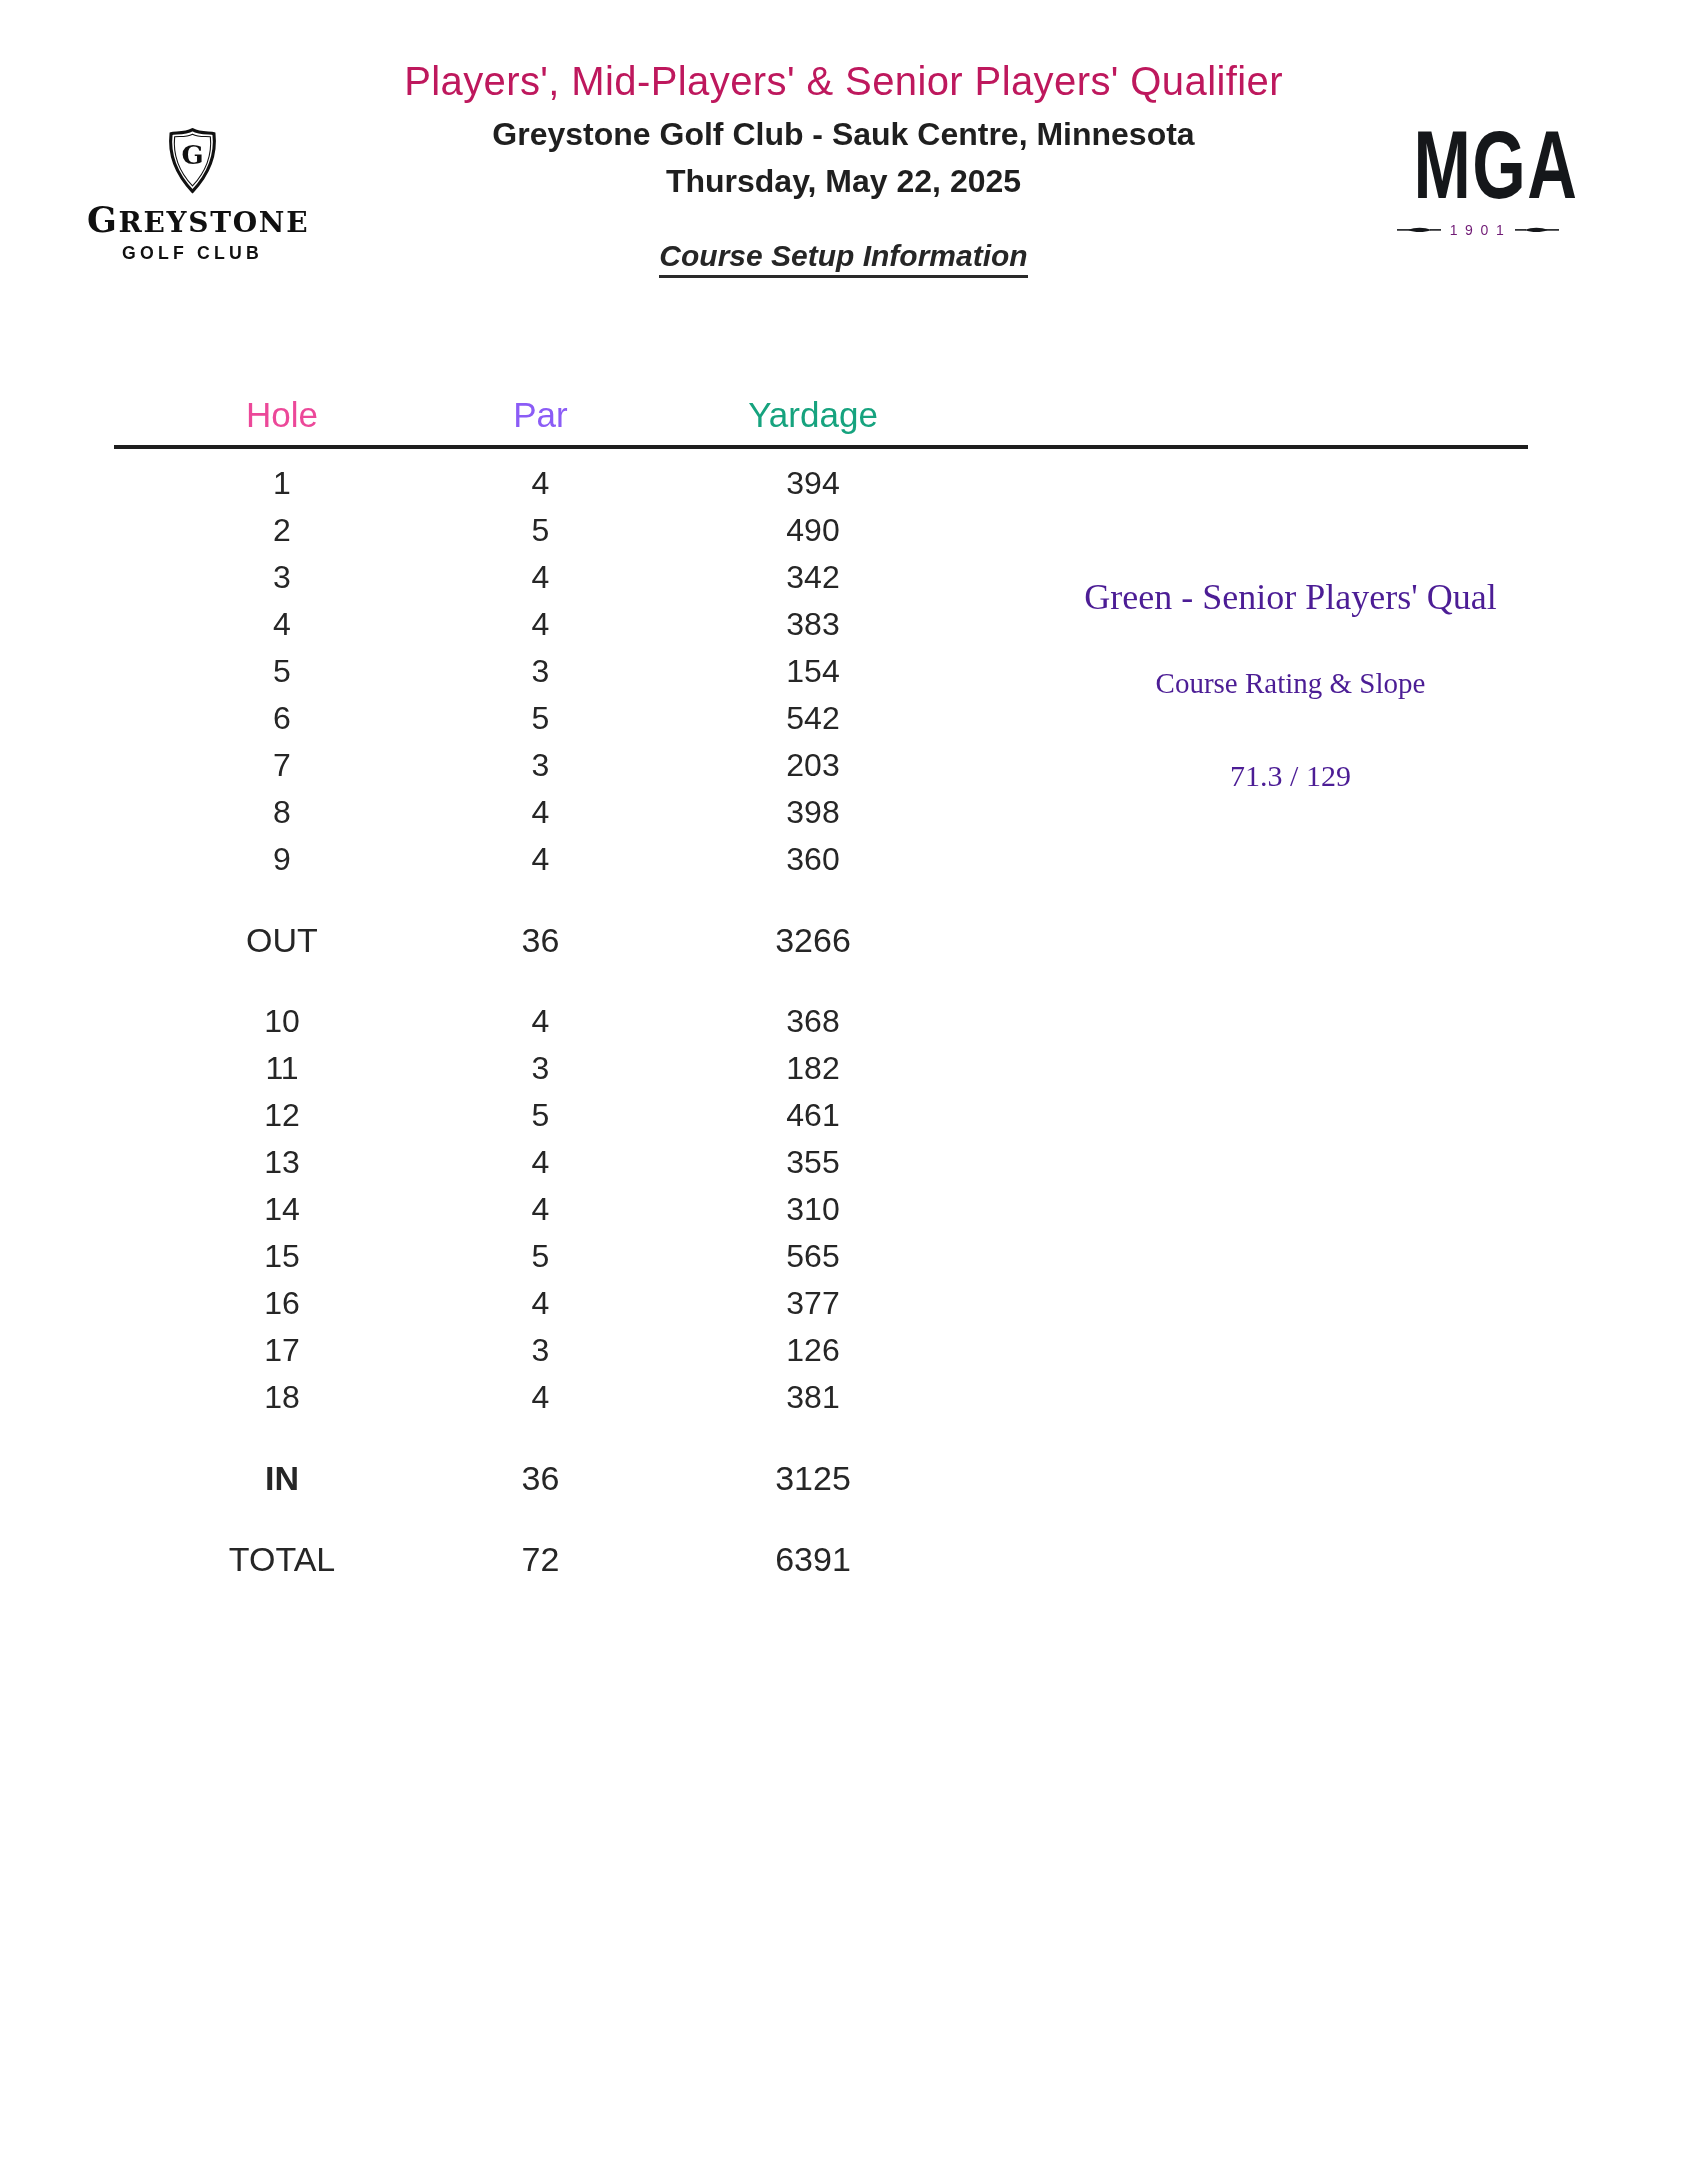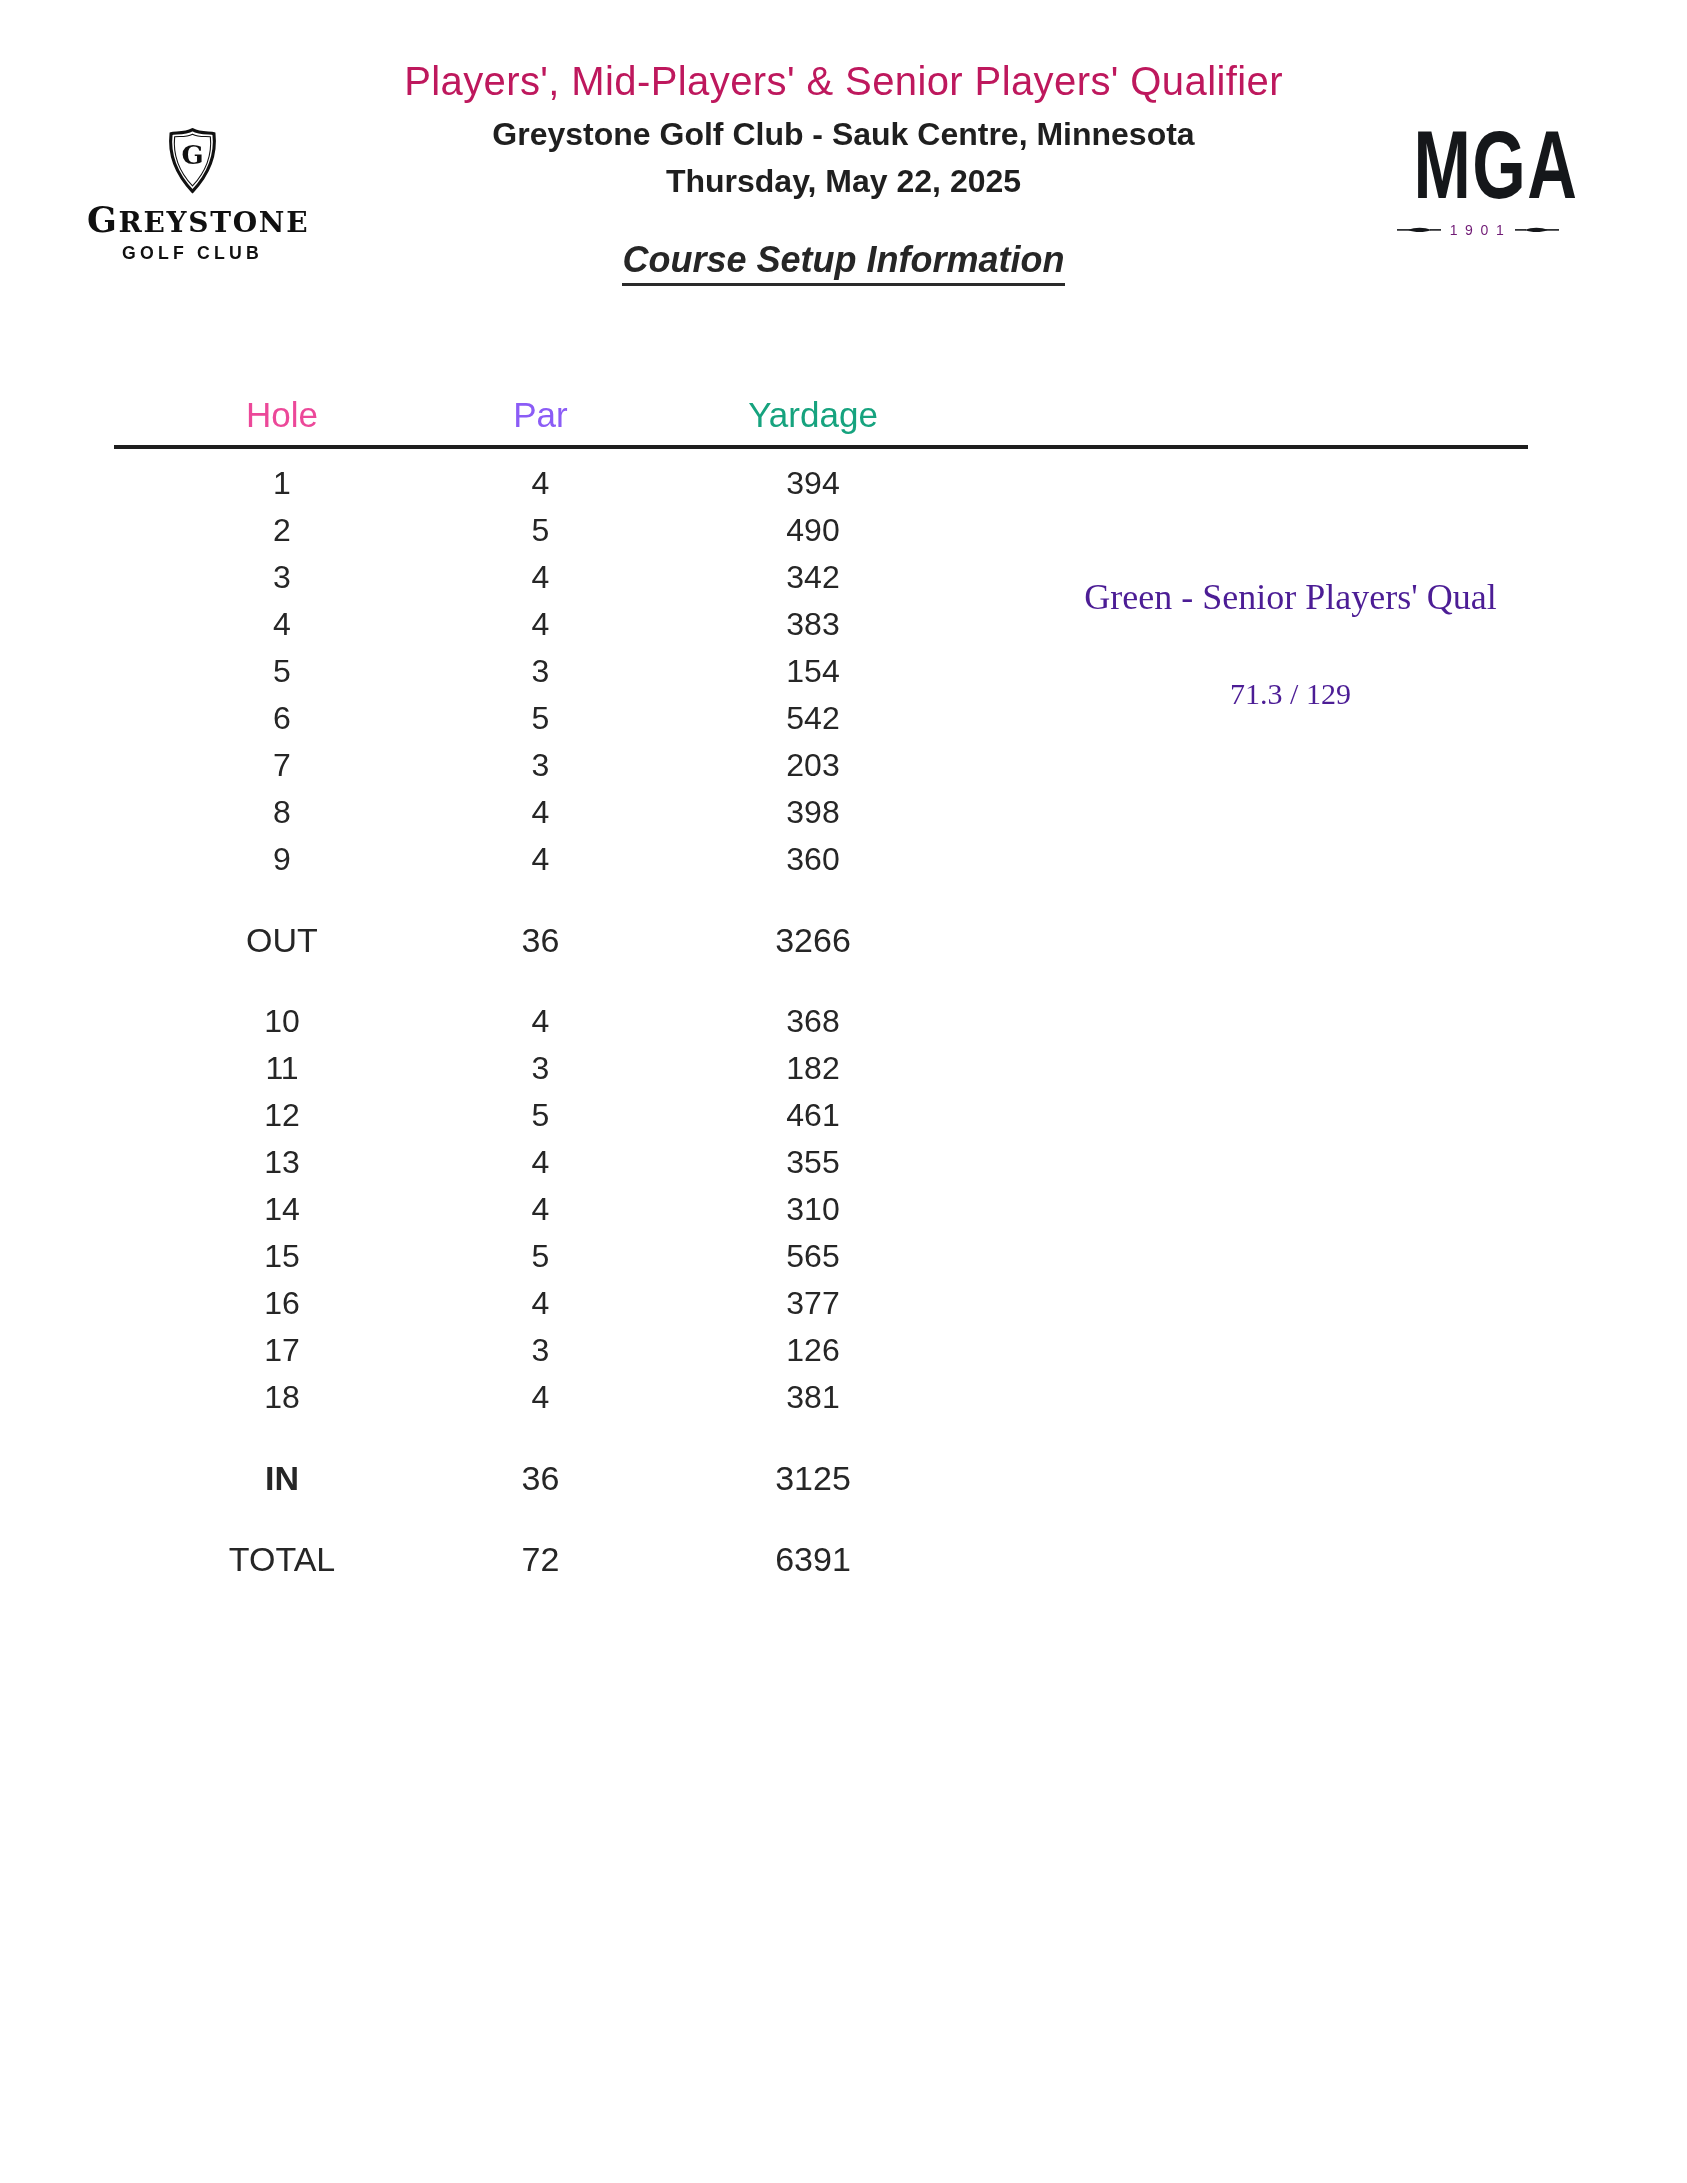--- a/index.html
+++ b/index.html
@@ -4,21 +4,21 @@
 <style>
   html,body{margin:0;padding:0;background:#ffffff;}
   body{width:1687px;height:2183px;font-family:"Liberation Sans",sans-serif;color:#2a2a2a;}
   .page{position:relative;width:1687px;height:2183px;background:#ffffff;overflow:hidden;}
 
   
   .header-titles{position:absolute;left:0;top:59px;width:1687px;text-align:center;}
   .event-title{margin:0;font-size:40px;font-weight:400;color:#be185d;letter-spacing:0.4px;}
   .venue-line{margin:11.8px 0 0;font-size:32px;font-weight:700;color:#1f1f1f;}
   .date-line{margin:10px 0 0;font-size:32px;font-weight:700;color:#1f1f1f;}
-  .section-title{margin:39px 0 0;font-size:36px;font-weight:700;font-style:italic;color:#262626;}
+  .section-title{margin:39px 0 0;font-size:30px;font-weight:700;font-style:italic;color:#262626;}
   .section-title .underlined{display:inline-block;border-bottom:3.4px solid #2a2a2a;padding-bottom:2.5px;}
 
   
   .logo-greystone{position:absolute;left:87px;top:127px;width:211px;text-align:center;}
   .shield{display:block;margin:0 auto;}
   .gs-name{font-family:"DejaVu Serif","Liberation Serif",serif;font-weight:700;font-size:28px;
            letter-spacing:1.7px;color:#101010;margin-top:5px;white-space:nowrap;}
   .gs-name::first-letter{font-size:1.25em;}
   .gs-sub{font-size:17.7px;font-weight:700;letter-spacing:4.2px;color:#101010;margin-top:2.5px;white-space:nowrap;}
 
@@ -204,17 +204,18 @@
       <div class="row-spacer"></div>
       <div class="row summary-row">
     <span class="cell cell-label">TOTAL</span>
     <span class="cell">72</span>
     <span class="cell">6391</span>
   </div>
     </div>
 
   <div class="tee-info">
     <div class="tee-name">Green - Senior Players' Qual</div>
+    <div class="tee-rating-label">Course Rating &amp; Slope</div>
     <div class="tee-rating-value">71.3 / 129</div>
   </div>
 
 </div>
 
 
 </body></html>

